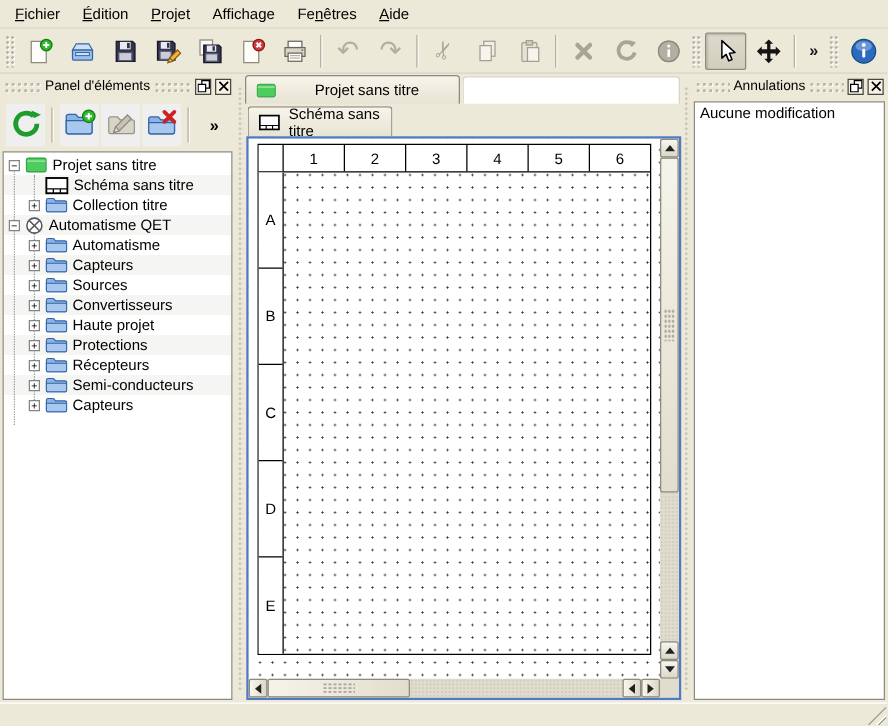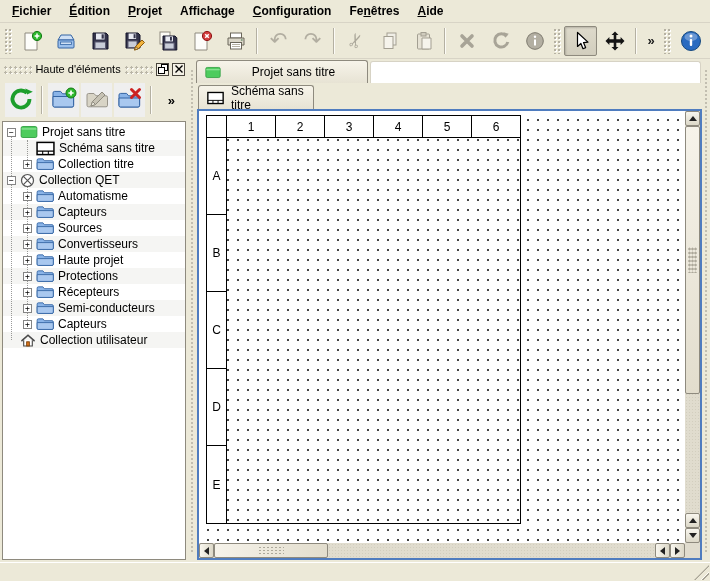--- a/index.html
+++ b/index.html
@@ -7,21 +7,21 @@
   body {
     font-family: "Liberation Sans", "DejaVu Sans", sans-serif;
     font-size: 12px; color:#000;
     background:#ece9d8; overflow:hidden; position:relative;
   }
   .app { width:710px; height:581px; display:flex; flex-direction:column; background:#ece9d8; }
 
   
   .menubar { height:23px; display:flex; align-items:center; padding-left:3px;
     border-bottom:1px solid #d8d4c6; background:#ece9d8; }
-  .menu-item { padding:3px 9px; cursor:default;font-weight:bold; }
+  .menu-item { padding:3px 9px; cursor:default; }
   .menu-item u { text-decoration:underline; }
 
   
   .toolbar { height:36px; display:flex; align-items:center; padding:0 2px;
     border-bottom:1px solid #d8d4c6; background:#ece9d8; }
   .tb-group { display:flex; align-items:center; gap:1px; }
   .tb-handle { width:8px; height:26px; margin:0 2px;
     background-image: radial-gradient(#b5b1a3 1px, transparent 1.2px),
                       radial-gradient(#ffffff 1px, transparent 1.2px);
     background-size:4px 4px; background-position:0 0,1px 1px; }
@@ -144,21 +144,20 @@
 </head>
 <body>
 
 <div class="app">
 
   <div class="menubar">
       <div class="menu-item"><u>F</u>ichier</div>
       <div class="menu-item"><u>É</u>dition</div>
       <div class="menu-item"><u>P</u>rojet</div>
       <div class="menu-item">Afficha<u>g</u>e</div>
-      <div class="menu-item"><u>C</u>onfiguration</div>
       <div class="menu-item">Fe<u>n</u>êtres</div>
       <div class="menu-item"><u>A</u>ide</div>
     </div>
 
   <div class="toolbar">
     <div class="tb-group">
       <div class="tb-handle"></div>
       <button class="tb-btn">
           <span>
         <svg width="22" height="22" viewBox="0 0 22 22">
@@ -325,21 +324,21 @@
       </button>
       <button class="tb-btn chev" style="width:20px;"></button>
     </div>
   </div>
 
   <div class="workspace">
 
     <div class="dock left">
       <div class="dock-title">
         <div class="dock-tex"></div>
-        <span>Haute d'éléments</span>
+        <span>Panel d'éléments</span>
         <div class="dock-tex"></div>
         <button class="dock-btn">
             <span><svg width="10" height="10" viewBox="0 0 10 10">
                 <rect x="3.5" y="0.5" width="6" height="6" fill="#fff" stroke="#000"></rect>
                 <rect x="0.5" y="3.5" width="6" height="6" fill="#fff" stroke="#000"></rect>
               </svg></span>
           </button>
         <button class="dock-btn">
             <span><svg width="10" height="10" viewBox="0 0 10 10">
                 <path d="M1.5 1.5l7 7M8.5 1.5l-7 7" stroke="#000" stroke-width="1.4"></path>
@@ -424,21 +423,21 @@
               <span class="tree-label">Collection titre</span>
             </div>
             <div class="tree-row alt" style="padding-left: 4px;">
               <span class="expander">−</span>
               <span class="tree-icon">
                 <svg width="15" height="15" viewBox="0 0 16 16">
                   <circle cx="8" cy="8" r="6.4" fill="#fff" stroke="#555" stroke-width="1.3"></circle>
                   <path d="M3.6 3.6l8.8 8.8M12.4 3.6l-8.8 8.8" stroke="#555" stroke-width="1.3"></path>
                 </svg>
               </span>
-              <span class="tree-label">Collection QET</span>
+              <span class="tree-label">Automatisme QET</span>
             </div>
             <div class="tree-row" style="padding-left: 20px;">
               <span class="expander">+</span>
               <span class="tree-icon">
                 <svg width="18" height="14" viewBox="0 0 20 16">
                   <path d="M1 3.6A1.5 1.5 0 0 1 2.5 2.1h5.1l1.7 2.1H18a1.5 1.5 0 0 1 1.5 1.5v7A1.5 1.5 0 0 1 18 14.2H2.5A1.5 1.5 0 0 1 1 12.7z" fill="#8ab4e8" stroke="#3465a4"></path>
                   <path d="M1 6.4h18.5v6.3A1.5 1.5 0 0 1 18 14.2H2.5A1.5 1.5 0 0 1 1 12.7z" fill="#a9c8ef" stroke="#3465a4"></path>
                 </svg>
               </span>
               <span class="tree-label">Automatisme</span>
@@ -515,31 +514,20 @@
             </div>
             <div class="tree-row" style="padding-left: 20px;">
               <span class="expander">+</span>
               <span class="tree-icon">
                 <svg width="18" height="14" viewBox="0 0 20 16">
                   <path d="M1 3.6A1.5 1.5 0 0 1 2.5 2.1h5.1l1.7 2.1H18a1.5 1.5 0 0 1 1.5 1.5v7A1.5 1.5 0 0 1 18 14.2H2.5A1.5 1.5 0 0 1 1 12.7z" fill="#8ab4e8" stroke="#3465a4"></path>
                   <path d="M1 6.4h18.5v6.3A1.5 1.5 0 0 1 18 14.2H2.5A1.5 1.5 0 0 1 1 12.7z" fill="#a9c8ef" stroke="#3465a4"></path>
                 </svg>
               </span>
               <span class="tree-label">Capteurs</span>
-            </div>
-            <div class="tree-row alt" style="padding-left: 4px;">
-              <span class="exp-spacer"></span>
-              <span class="tree-icon">
-                <svg width="16" height="15" viewBox="0 0 16 16">
-                  <path d="M1.5 8.2L8 2.4l6.5 5.8" fill="none" stroke="#4a4a4a" stroke-width="1.7" stroke-linecap="round"></path>
-                  <path d="M3.4 7.6v6.2h9.2V7.6" fill="#fff" stroke="#4a4a4a" stroke-width="1.2"></path>
-                  <rect x="6.6" y="9.4" width="2.8" height="4.4" fill="#e07820" stroke="#7a3c00"></rect>
-                </svg>
-              </span>
-              <span class="tree-label">Collection utilisateur</span>
             </div>
           </div>
       </div>
     </div>
 
     <div class="splitter">
         <div class="splitter-grip"></div>
       </div>
 
     <div class="center">
@@ -618,18 +606,39 @@
             </button>
         </div>
         <div class="sb-corner"></div>
       </div>
     </div>
 
     <div class="splitter right-sp">
         <div class="splitter-grip"></div>
       </div>
 
+    <div class="dock right">
+      <div class="dock-title">
+        <div class="dock-tex"></div>
+        <span>Annulations</span>
+        <div class="dock-tex"></div>
+        <button class="dock-btn">
+            <span><svg width="10" height="10" viewBox="0 0 10 10">
+                <rect x="3.5" y="0.5" width="6" height="6" fill="#fff" stroke="#000"></rect>
+                <rect x="0.5" y="3.5" width="6" height="6" fill="#fff" stroke="#000"></rect>
+              </svg></span>
+          </button>
+        <button class="dock-btn">
+            <span><svg width="10" height="10" viewBox="0 0 10 10">
+                <path d="M1.5 1.5l7 7M8.5 1.5l-7 7" stroke="#000" stroke-width="1.4"></path>
+              </svg></span>
+          </button>
+      </div>
+      <div class="list-frame">
+        <div class="list-item">Aucune modification</div>
+      </div>
+    </div>
   </div>
 
   <div class="statusbar">
     <div class="sizegrip"></div>
   </div>
 </div>
 
 </body></html>

